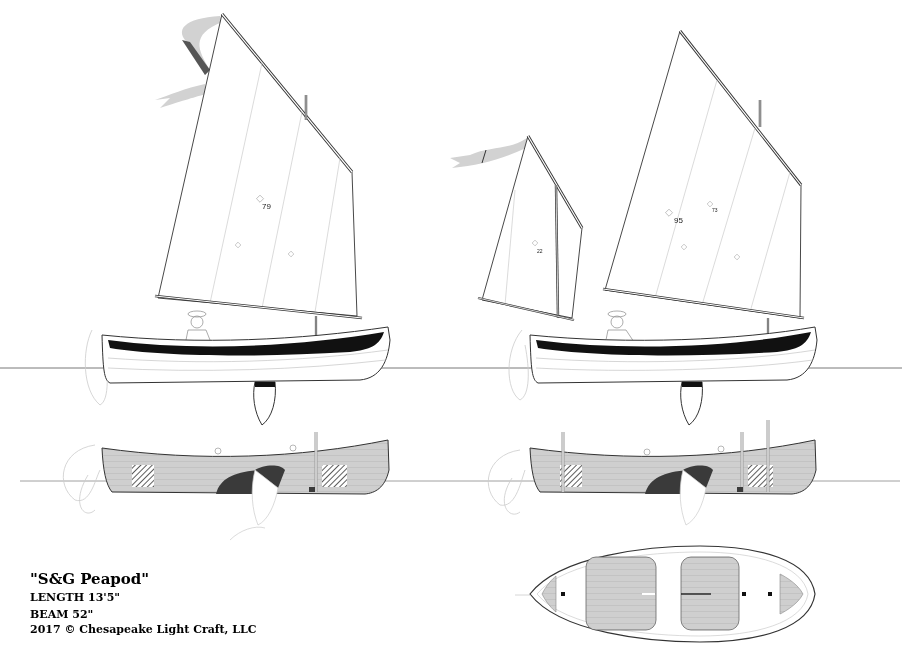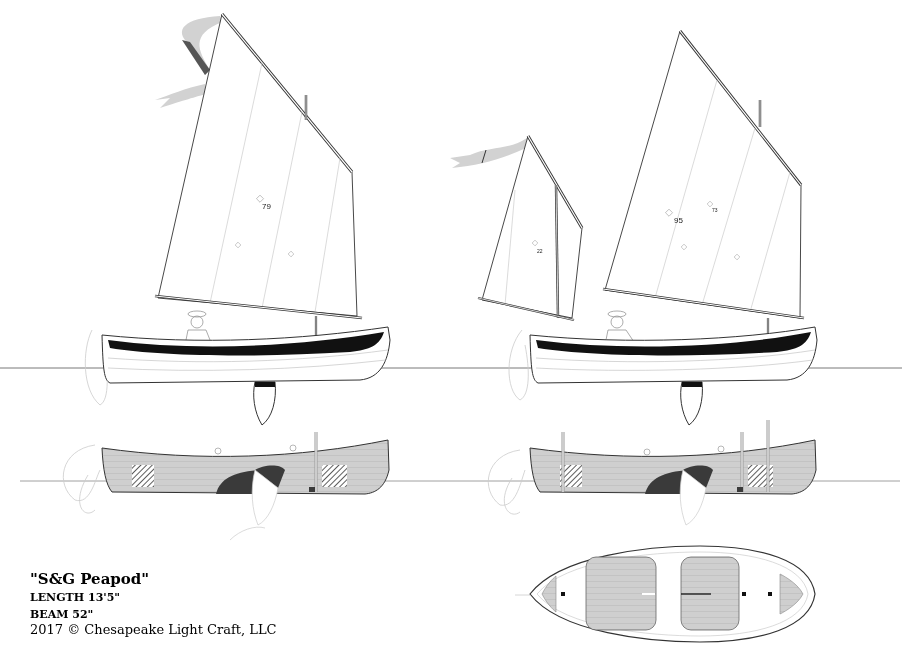--- a/index.html
+++ b/index.html
@@ -1,21 +1,21 @@
 <!DOCTYPE html>
 <html><head>
 <meta charset="utf-8">
 <style>
   html,body{margin:0;padding:0;background:#ffffff;}
   body{width:902px;height:651px;position:relative;overflow:hidden;font-family:"DejaVu Serif",serif;}
   #canvas{position:absolute;left:0;top:0;width:902px;height:651px;}
   .title-block{position:absolute;left:30px;top:570px;color:#000;}
   .t-name{font-family:"DejaVu Serif",serif;font-weight:bold;font-size:15px;line-height:19px;}
   .t-len,.t-beam{font-family:"DejaVu Serif",serif;font-weight:bold;font-size:11px;line-height:17px;}
-  .t-copy{font-family:"DejaVu Serif",serif;font-weight:normal;font-size:13px;line-height:14px;text-align:center;}
+  .t-copy{font-family:"DejaVu Serif",serif;font-weight:bold;font-size:11px;line-height:14px;text-align:center;}
   .sail-num{font-family:"Liberation Sans",sans-serif;fill:#222;}
 </style>
 </head>
 <body>
 
 <svg id="canvas" viewBox="0 0 902 651" xmlns="http://www.w3.org/2000/svg">
   <defs>
     <pattern id="hatch" width="4" height="4" patternUnits="userSpaceOnUse" patternTransform="rotate(45)">
       <rect width="4" height="4" fill="#fff"></rect>
       <line x1="0" y1="0" x2="0" y2="4" stroke="#333" stroke-width="1.6"></line>

